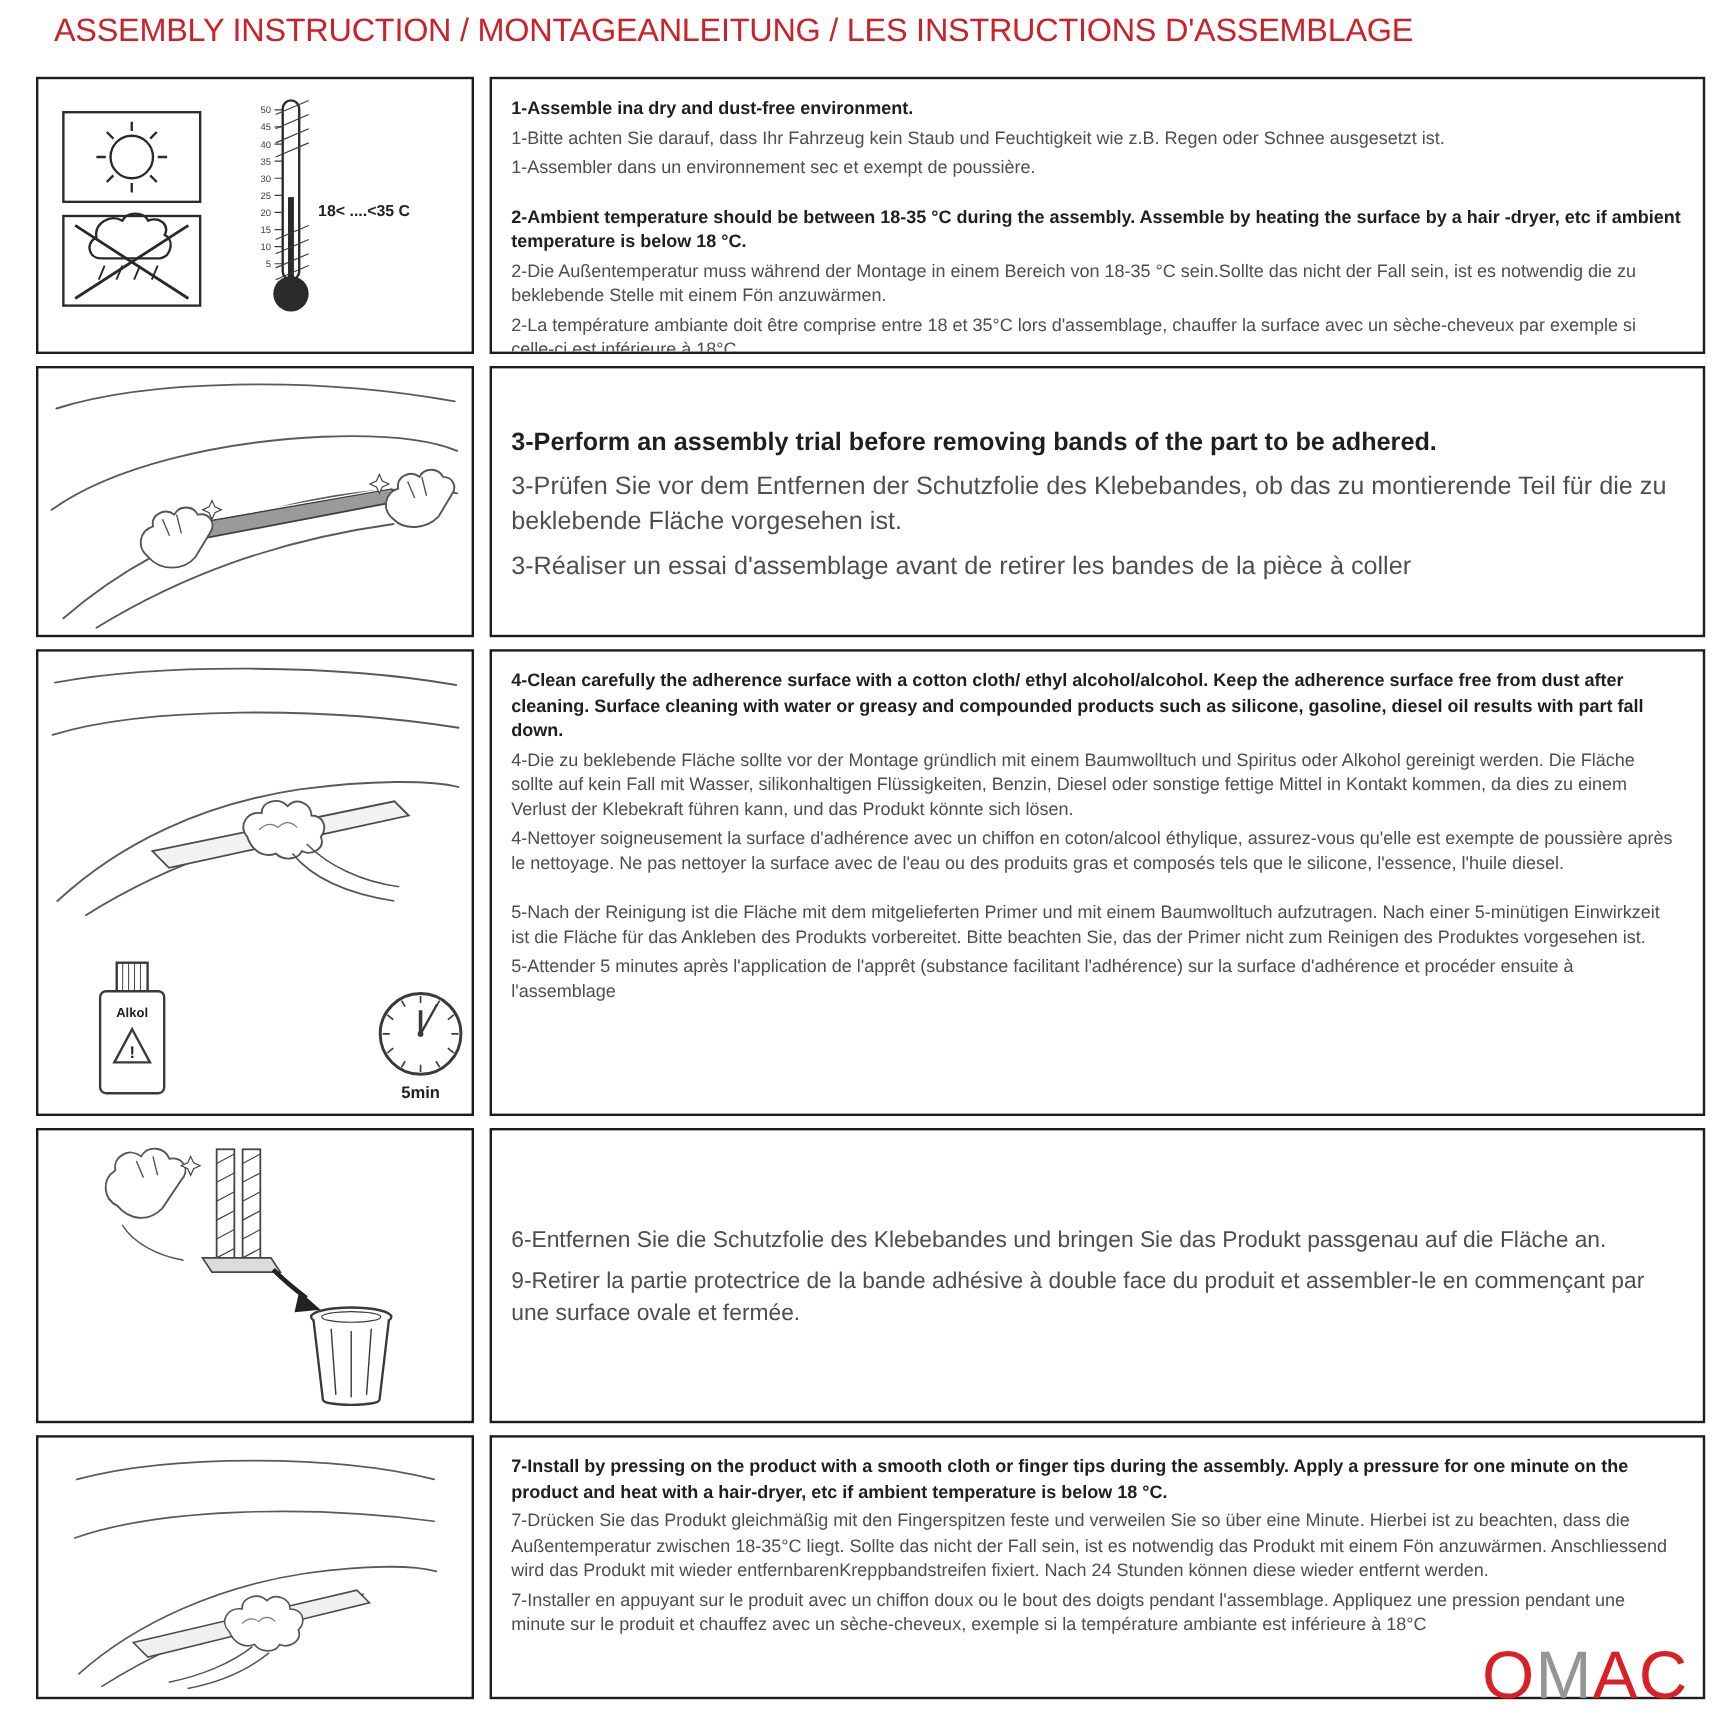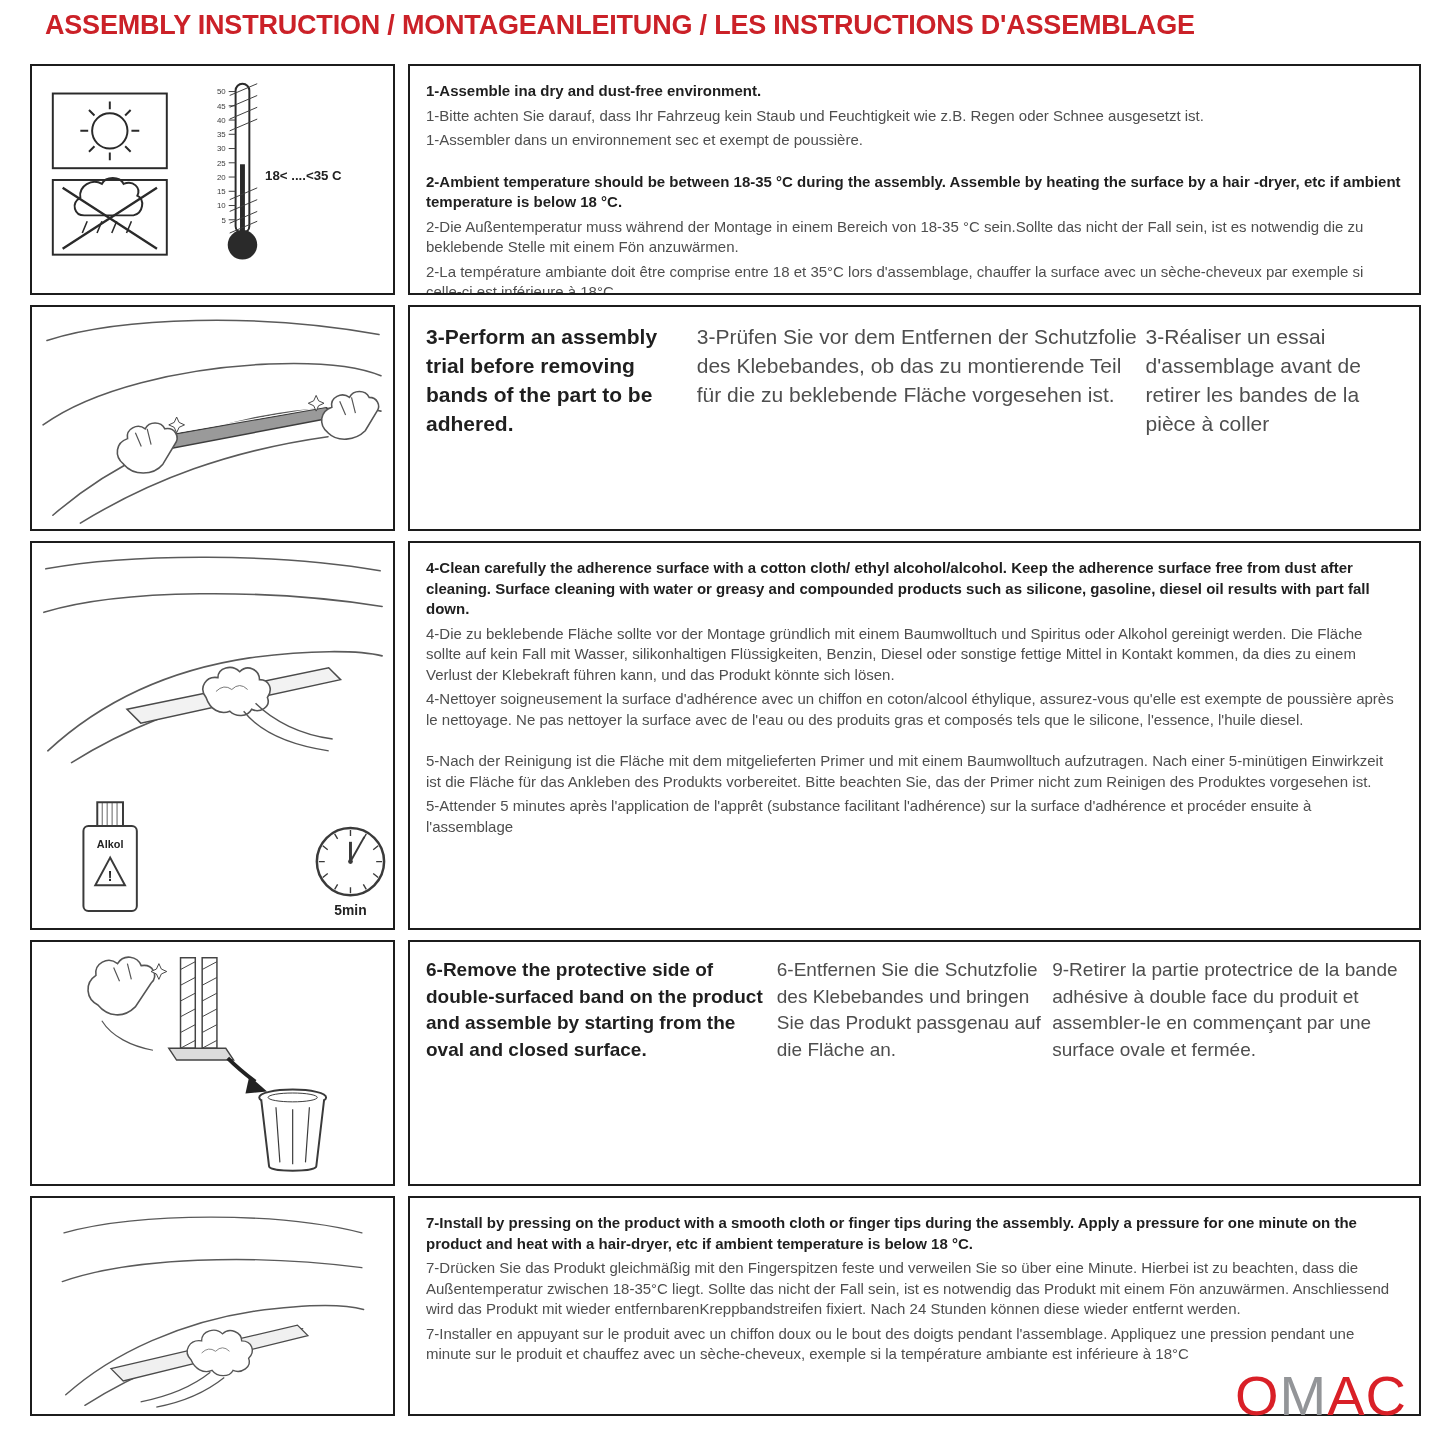--- a/index.html
+++ b/index.html
@@ -6,26 +6,26 @@
     --accent-red:#cb2128;
     --text-dark:#1f1f1f;
     --text-gray:#4e4e4e;
     --border:#1c1c1c;
     --logo-red:#d92027;
     --logo-gray:#939598;
   }
   *{box-sizing:border-box;margin:0;padding:0}
   html,body{width:1445px;height:1445px;background:#ffffff;font-family:"Liberation Sans",sans-serif;}
   .page{position:relative;width:1445px;height:1445px;overflow:hidden;background:#fff}
-  .title{position:absolute;left:45px;top:10px;font-size:27px;font-weight:bold;color:var(--accent-red);letter-spacing:-0.2px;white-space:nowrap}
+  .title{position:absolute;left:45px;top:10px;font-size:27px;font-weight:normal;color:var(--accent-red);letter-spacing:-0.2px;white-space:nowrap}
   .row{position:absolute;left:30px;display:flex;gap:13px}
   .imgbox{width:365px;height:100%;border:2px solid var(--border);background:#fff;position:relative;overflow:hidden}
   .imgbox svg{display:block;width:100%;height:100%}
   .textbox{width:1013px;height:100%;border:2px solid var(--border);background:#fff;padding:11px 14px 8px 12px;overflow:hidden}
-  .textbox.center{display:flex;flex-direction:row;justify-content:center}
+  .textbox.center{display:flex;flex-direction:column;justify-content:center}
   .para{margin:4px}
   .t-sm .para{font-size:15px;line-height:20.5px}
   .t-lg .para{font-size:21px;line-height:29px}
   .t-md .para{font-size:19px;line-height:26.5px}
   .para.bold{font-weight:bold;color:var(--text-dark)}
   .para.normal{color:var(--text-gray)}
   .t-sm .para.gap{height:13px}
   .scale-num{font-size:8px;fill:#3c3c3c;font-family:"Liberation Sans",sans-serif}
   .thermo-label{font-size:13.5px;font-weight:bold;fill:#222;font-family:"Liberation Sans",sans-serif}
   .svg-label{font-weight:bold;fill:#222;font-family:"Liberation Sans",sans-serif}
@@ -185,21 +185,20 @@
         </g>
         <g>
           <ellipse cx="264" cy="158" rx="34" ry="8" fill="#fff" stroke="#3a3a3a" stroke-width="2"></ellipse>
           <path d="M232,160 L240,228 C240,234 288,234 288,228 L296,160" fill="#fff" stroke="#3a3a3a" stroke-width="2"></path>
           <ellipse cx="264" cy="158" rx="25" ry="4.5" fill="none" stroke="#3a3a3a" stroke-width="1"></ellipse>
           <path d="M247,168 L251,224 M264,170 L264,226 M281,168 L277,224" stroke="#3a3a3a" stroke-width="1.2" fill="none"></path>
         </g>
       </svg>
     </div>
     <div class="textbox t-md center">
-        <div class="para bold">6-Remove the protective side of double-surfaced band on the product and assemble by starting from the oval and closed surface.</div>
         <div class="para normal">6-Entfernen Sie die Schutzfolie des Klebebandes und bringen Sie das Produkt passgenau auf die Fläche an.</div>
         <div class="para normal">9-Retirer la partie protectrice de la bande adhésive à double face du produit et assembler-le en commençant par une surface ovale et fermée.</div>
       </div>
   </div>
 
   <div class="row" style="top:1196px;height:220px">
     <div class="imgbox">
       <svg viewBox="0 0 365 248">
         <g stroke="#5a5a5a" stroke-width="1.6" fill="none" stroke-linecap="round">
           <path d="M12,40 C100,16 260,16 354,40"></path>

